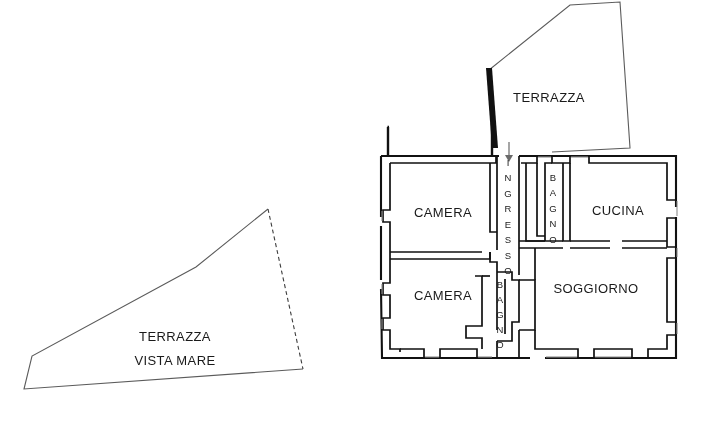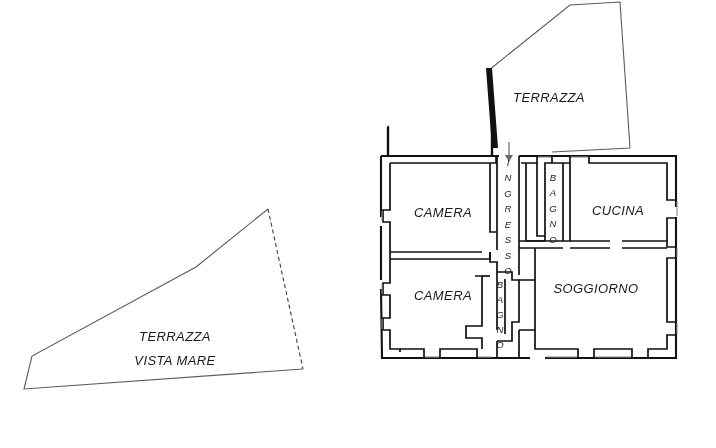--- a/index.html
+++ b/index.html
@@ -7,21 +7,20 @@
     padding: 0;
     background: #ffffff;
   }
   #plan-root {
     position: relative;
     width: 716px;
     height: 448px;
     background: #ffffff;
     overflow: hidden;
     font-family: "Liberation Sans", sans-serif;
-    font-style: italic;
   }
   #plan-svg {
     position: absolute;
     top: 0;
     left: 0;
     width: 716px;
     height: 448px;
     display: block;
   }
   .room-label {

